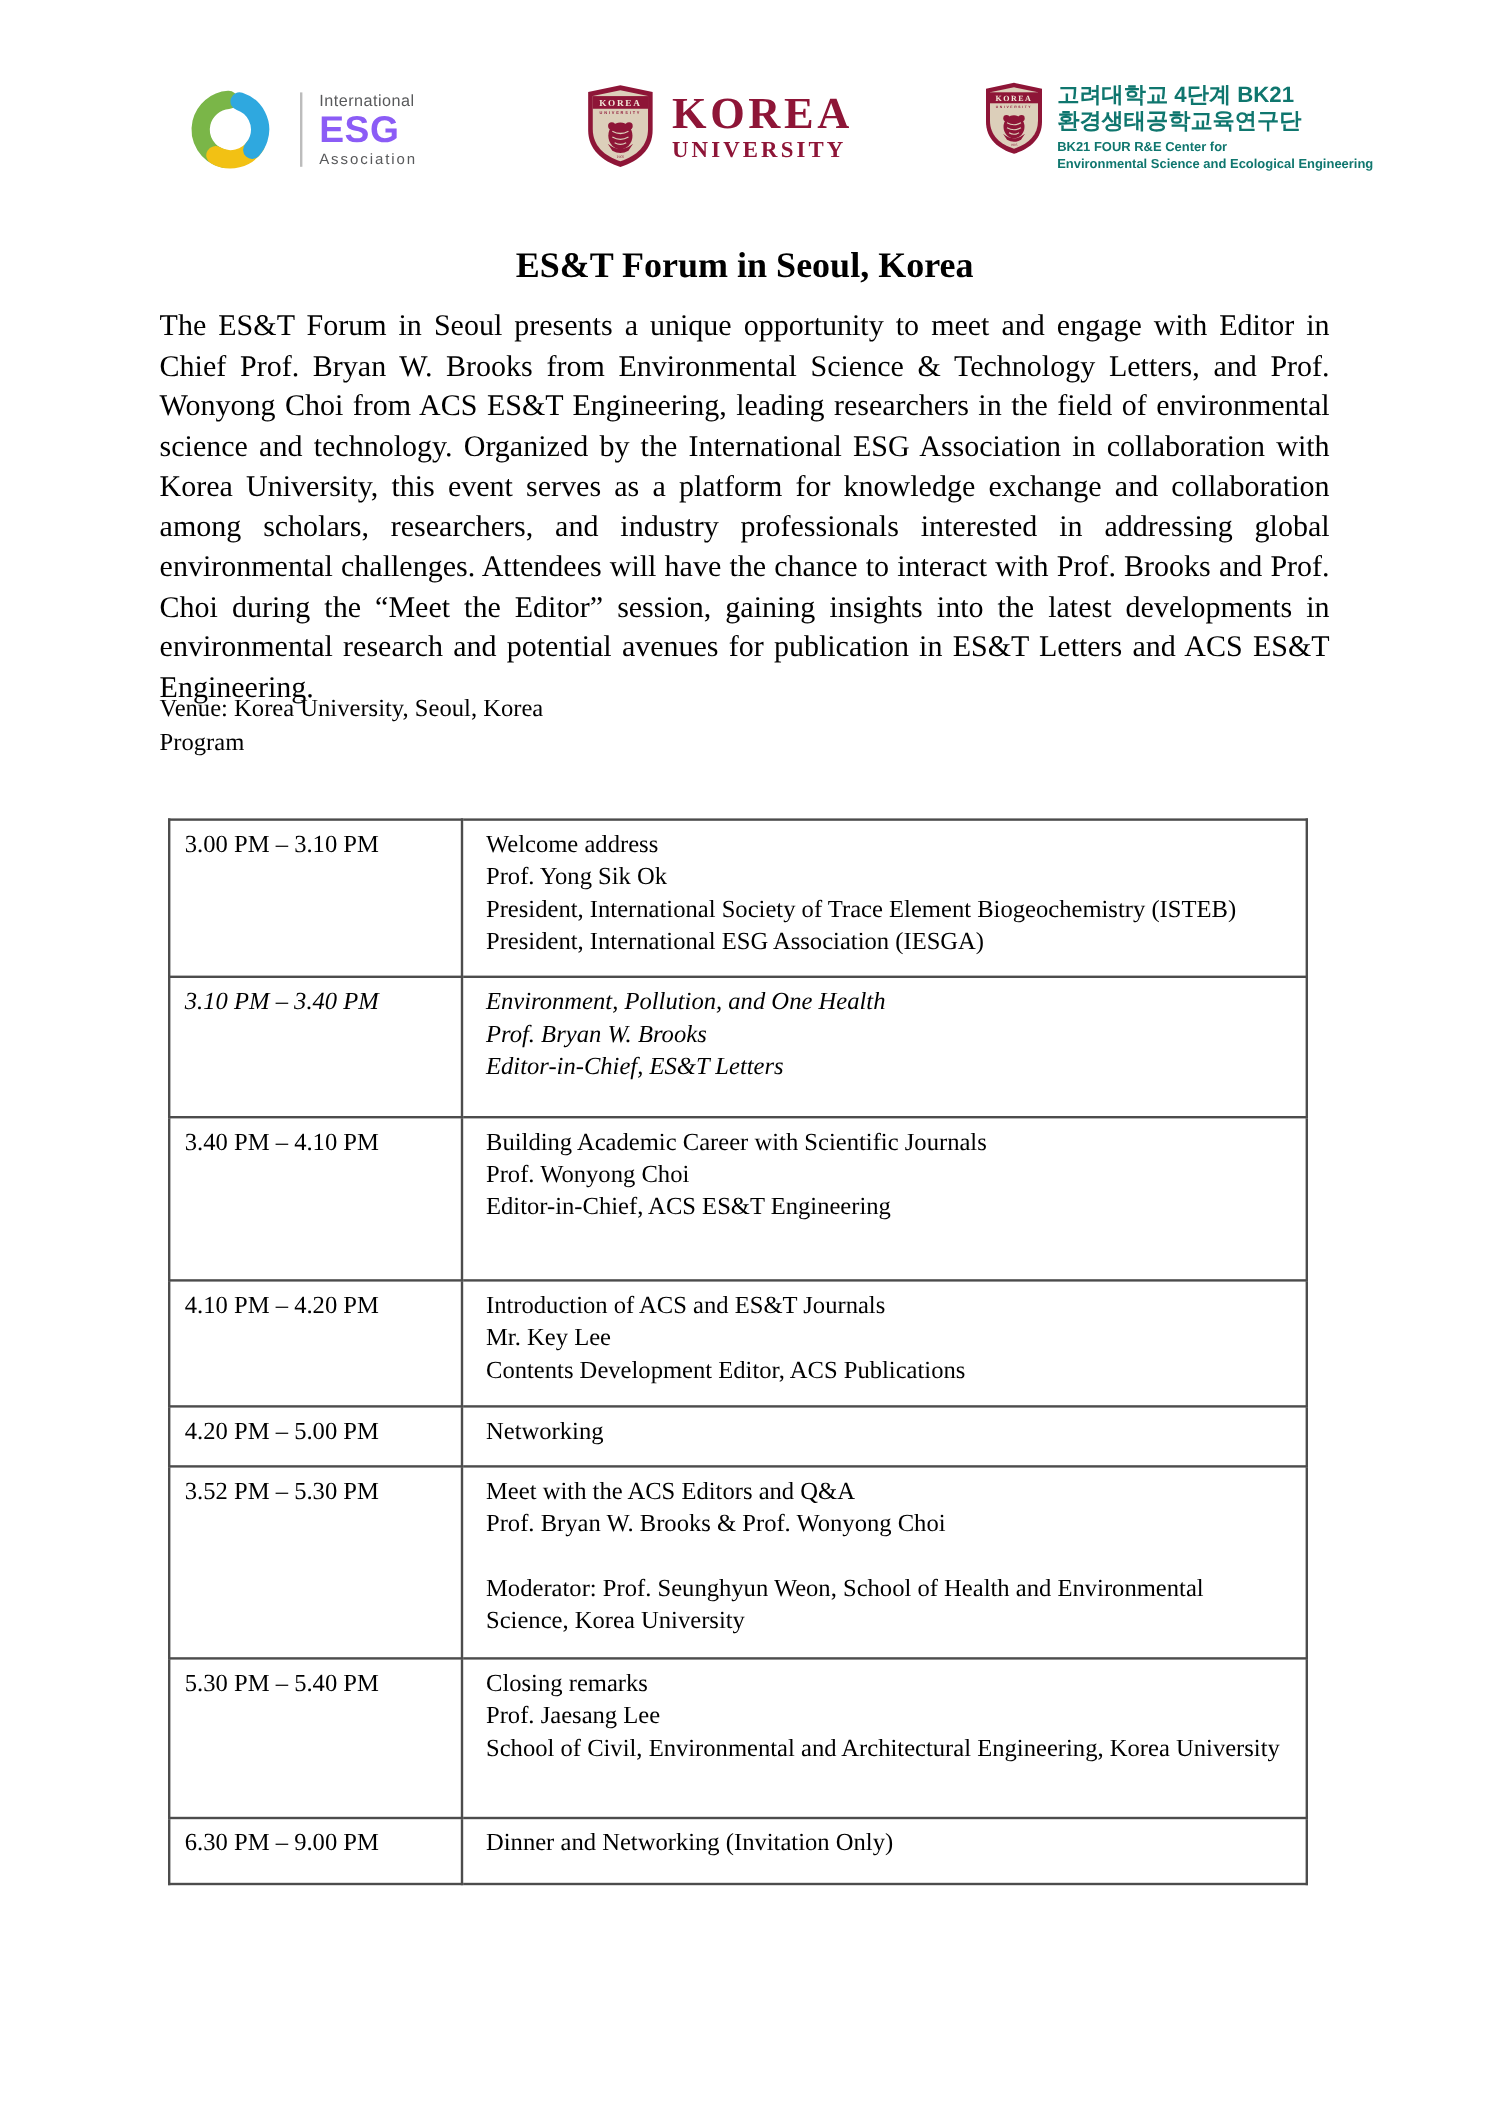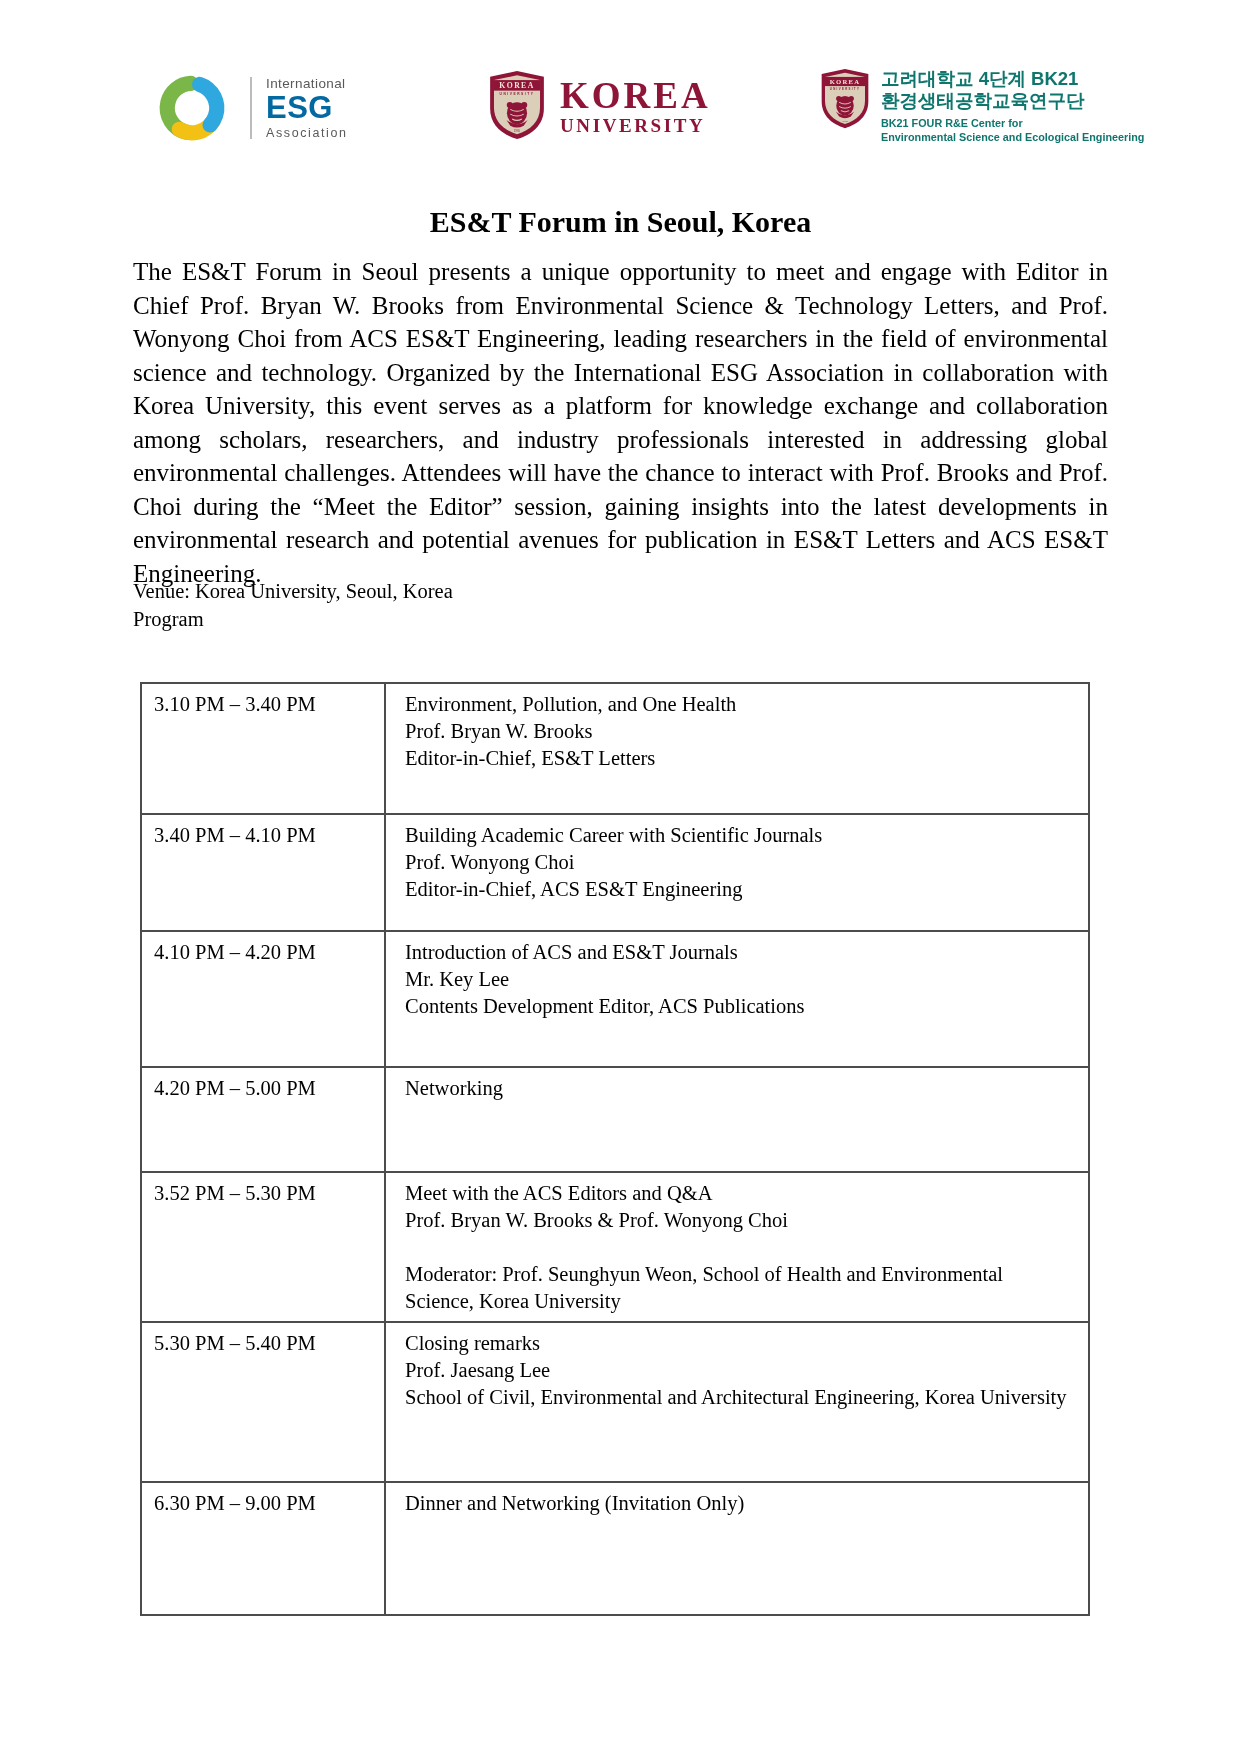--- a/index.html
+++ b/index.html
@@ -11,21 +11,21 @@
     font-family:"Liberation Serif", serif;
     color:#000000;
     overflow:hidden;
   }
 
   
   .logo-esg{position:absolute;left:150px;top:68px;display:flex;align-items:center;}
   .esg-divider{width:2px;height:62px;background:#bcbcbc;margin:0 14px 0 16px;}
   .esg-text{font-family:"Liberation Sans", sans-serif;color:#58595b;}
   .esg-line1{font-size:13.5px;letter-spacing:.4px;margin-bottom:1px;}
-  .esg-line2{font-size:31px;font-weight:bold;color:#0369a1;letter-spacing:.5px;line-height:1.0;}
+  .esg-line2{font-size:31px;font-weight:bold;color:#8b5cf6;letter-spacing:.5px;line-height:1.0;}
   .esg-line3{font-size:12.5px;letter-spacing:1.6px;margin-top:3px;}
 
   .logo-ku{position:absolute;left:488px;top:70px;display:flex;align-items:center;}
   .ku-text{margin-left:14px;color:#8e1537;}
   .ku-name{font-size:37px;font-weight:bold;letter-spacing:3px;line-height:1.0;}
   .ku-sub{font-size:19px;font-weight:bold;letter-spacing:2.6px;line-height:1.0;margin-top:2px;}
 
   .logo-bk21{position:absolute;left:820px;top:68px;display:flex;align-items:flex-start;}
   .bk-text{margin-left:11px;color:#0f766e;font-family:"Liberation Sans", sans-serif;}
   .bk-kr{font-size:18.5px;font-weight:bold;line-height:1.2;}
@@ -55,21 +55,21 @@
   }
   .program td{
     border:2px solid #4c4c4c;
     vertical-align:top;
     line-height:27px;
     padding:7px 14px 6px 19px;
   }
   .program td.time{width:216px;padding-left:12px;white-space:nowrap;}
   .program td.details{white-space:pre-line;}
   .program tr:nth-child(1){height:131px;}
-  .program tr:nth-child(2){height:117px;}
+  .program tr:nth-child(2){height:117px;font-style:italic;}
   .program tr:nth-child(3){height:136px;}
   .program tr:nth-child(4){height:105px;}
   .program tr:nth-child(5){height:50px;padding-left:40px;}
   .program tr:nth-child(6){height:160px;}
   .program tr:nth-child(7){height:133px;}
   .program tr:nth-child(8){height:55px;}
 </style>
 </head>
 <body>
 
@@ -144,20 +144,27 @@
   <p class="intro">The ES&amp;T Forum in Seoul presents a unique opportunity to meet and engage with Editor in Chief Prof. Bryan W. Brooks from Environmental Science &amp; Technology Letters, and Prof. Wonyong Choi from ACS ES&amp;T Engineering, leading researchers in the field of environmental science and technology. Organized by the International ESG Association in collaboration with Korea University, this event serves as a platform for knowledge exchange and collaboration among scholars, researchers, and industry professionals interested in addressing global environmental challenges. Attendees will have the chance to interact with Prof. Brooks and Prof. Choi during the “Meet the Editor” session, gaining insights into the latest developments in environmental research and potential avenues for publication in ES&amp;T Letters and ACS ES&amp;T Engineering.</p>
 
   <div class="meta">
     <div>Venue: Korea University, Seoul, Korea</div>
     <div>Program</div>
   </div>
 
   <table class="program">
     <tbody>
       <tr>
+        <td class="time">3.00 PM – 3.10 PM</td>
+        <td class="details">Welcome address
+Prof. Yong Sik Ok
+President, International Society of Trace Element Biogeochemistry (ISTEB)
+President, International ESG Association (IESGA)</td>
+      </tr>
+      <tr>
         <td class="time">3.10 PM – 3.40 PM</td>
         <td class="details">Environment, Pollution, and One Health
 Prof. Bryan W. Brooks
 Editor-in-Chief, ES&amp;T Letters</td>
       </tr>
       <tr>
         <td class="time">3.40 PM – 4.10 PM</td>
         <td class="details">Building Academic Career with Scientific Journals
 Prof. Wonyong Choi
 Editor-in-Chief, ACS ES&amp;T Engineering</td>

